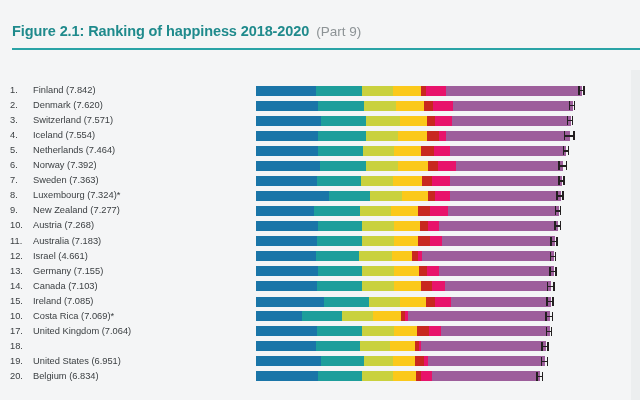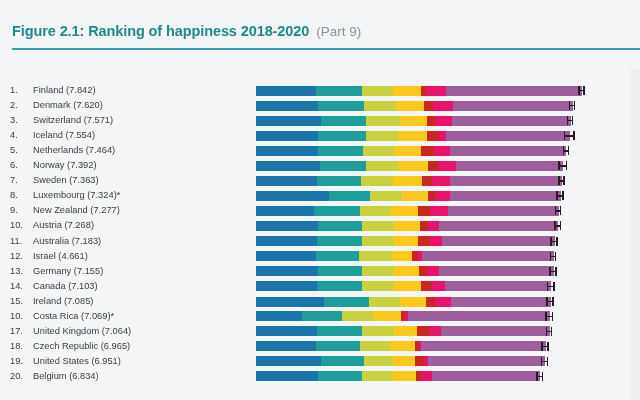--- a/index.html
+++ b/index.html
@@ -441,21 +441,20 @@
         <div class="seg" style="left: 185.007px; width: 108.749px; background: rgb(157, 94, 155);"></div>
       </div>
       <div class="errbar" style="left: 545.956px; width: 6.4px;">
         <div class="cap left"></div>
         <div class="stem"></div>
         <div class="cap right"></div>
       </div>
     </div>
     <div class="row" style="top: 268.85px;">
       <div class="rank-num">18.</div>
-      <div class="country-label">Czech Republic (6.965)</div>
       <div class="bar" style="left: 256px; width: 289.048px;">
         <div class="seg" style="left: 0px; width: 60.5675px; background: rgb(26, 117, 168);"></div>
         <div class="seg" style="left: 59.9675px; width: 44.5485px; background: rgb(29, 158, 155);"></div>
         <div class="seg" style="left: 103.916px; width: 31.0195px; background: rgb(201, 209, 62);"></div>
         <div class="seg" style="left: 134.335px; width: 25.749px; background: rgb(251, 201, 27);"></div>
         <div class="seg" style="left: 159.484px; width: 4.086px; background: rgb(200, 40, 31);"></div>
         <div class="seg" style="left: 162.97px; width: 2.9655px; background: rgb(232, 19, 107);"></div>
         <div class="seg" style="left: 165.336px; width: 124.311px; background: rgb(157, 94, 155);"></div>
       </div>
       <div class="errbar" style="left: 541.213px; width: 7.6692px;">

